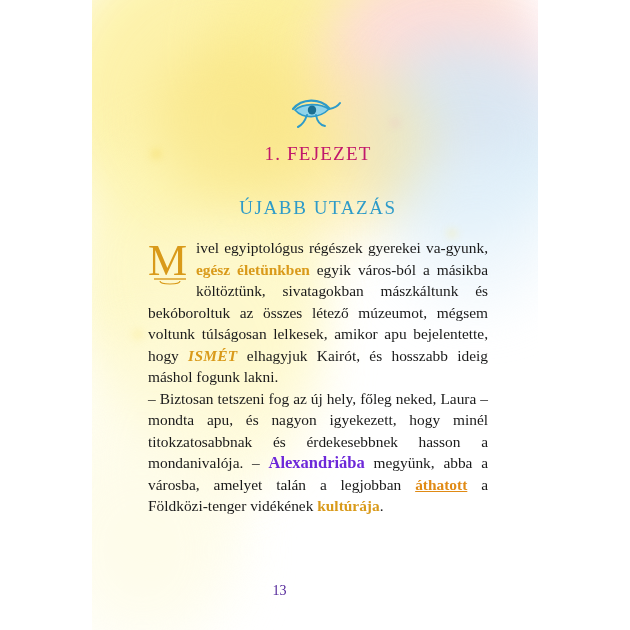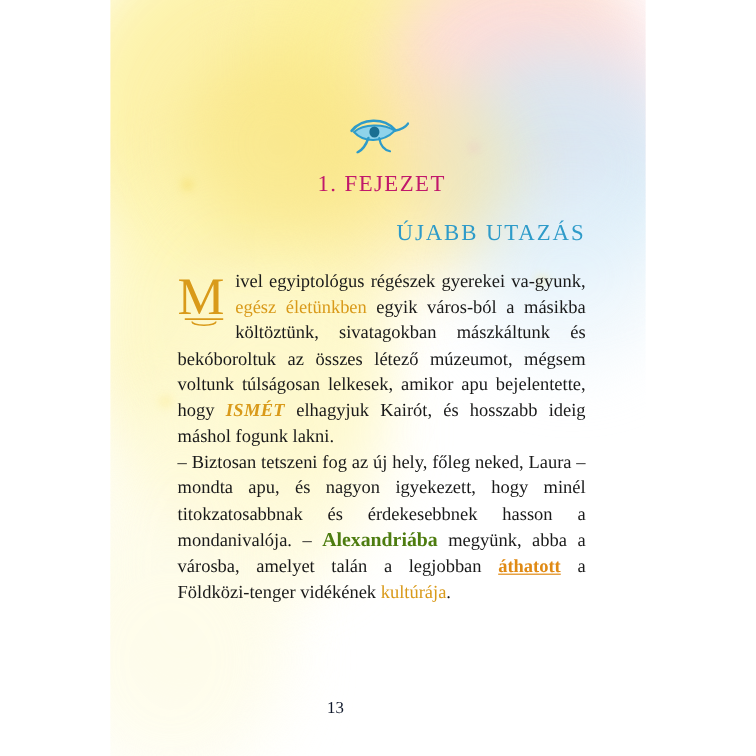--- a/index.html
+++ b/index.html
@@ -77,25 +77,25 @@
   }
 
   .chapter-num {
     text-align: center;
     color: #c1186b;
     font-size: 19px;
     letter-spacing: 1.2px;
     font-family: "Liberation Serif", serif;
   }
   .chapter-title {
-    text-align: right;
+    text-align: center;
     color: #2e9bc9;
     font-size: 19px;
     letter-spacing: 1.6px;
-    margin-top: 19px;
+    margin-top: 32px;
     font-family: "Liberation Serif", serif;
   }
 
   .body-text {
     margin-top: 18px;
     font-size: 15.4px;
     line-height: 21.5px;
     color: #1a1a1a;
     text-align: justify;
     text-justify: inter-word;
@@ -106,33 +106,33 @@
 
   .dropcap {
     float: left;
     position: relative;
     width: 44px;
     height: 46px;
     margin: 2px 4px -2px 0;
   }
   .dropcap svg { display: block; }
 
-  .hl-gold { color: #d99a1a; font-weight: normal; }
+  .hl-gold { color: #d99a1a; font-weight: bold; }
   .hl-gold-strong { color: #d99a1a; font-weight: bold; letter-spacing: .3px; font-style: italic; }
-  .hl-blue { color: #4d7c0f; font-weight: bold; font-size: 16.5px; }
+  .hl-blue { color: #6d28d9; font-weight: bold; font-size: 16.5px; }
   .hl-orange { color: #e08a14; font-weight: bold; text-decoration: underline; }
 
   .page-number {
     position: absolute;
     left: 0;
     right: 0;
     top: 583px;
     text-align: center;
     font-size: 14px;
-    color: #0f172a;
+    color: #4c1d95;
     font-family: "Liberation Serif", serif;
   }
 </style>
 </head>
 <body>
 
 <div class="page">
 
   <div class="wash">
     <div class="blob b1"></div>

